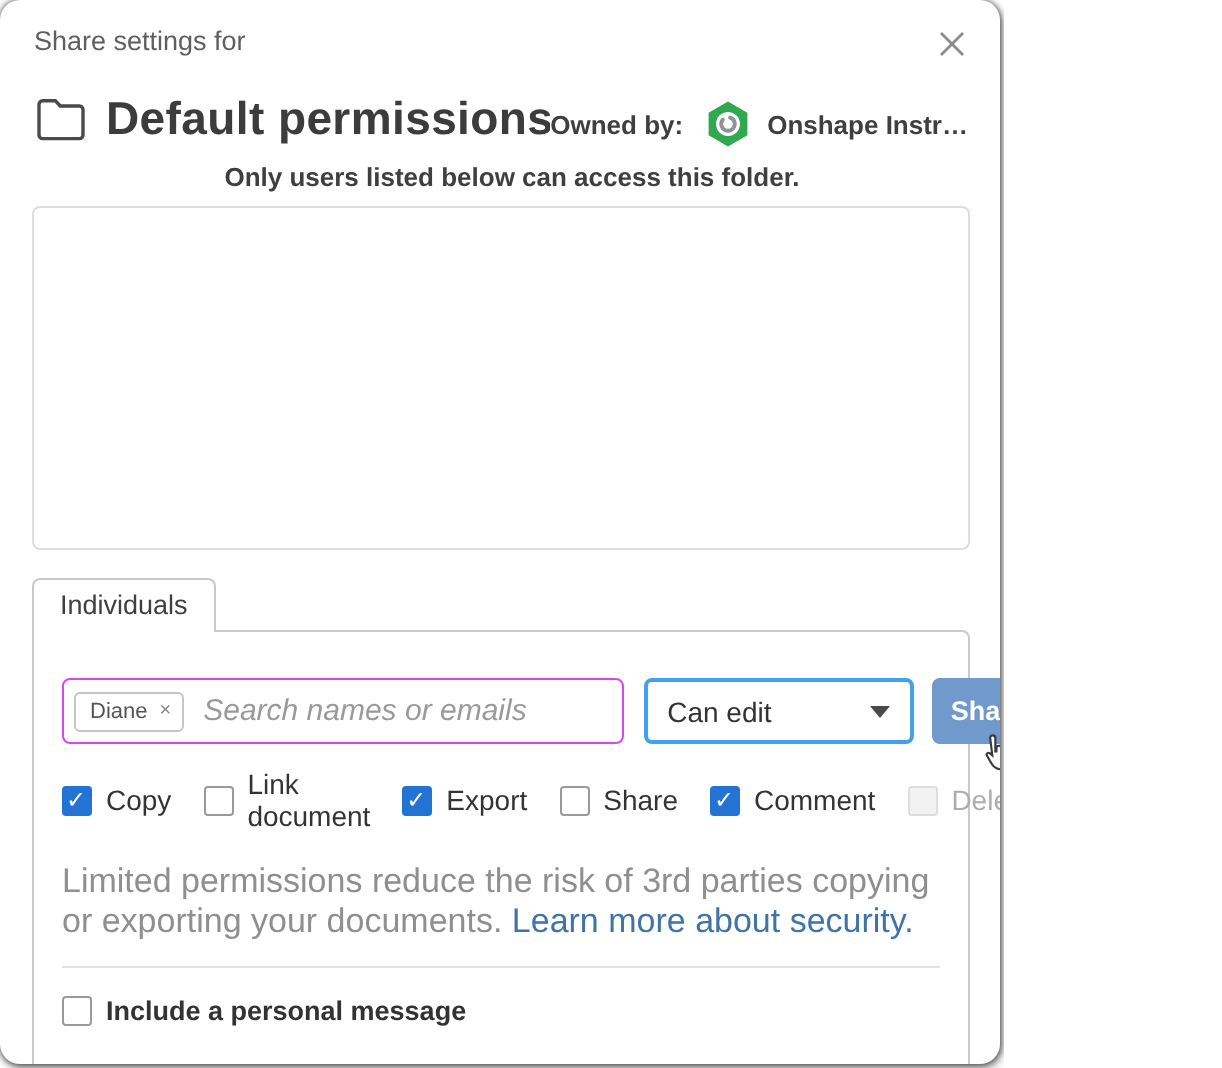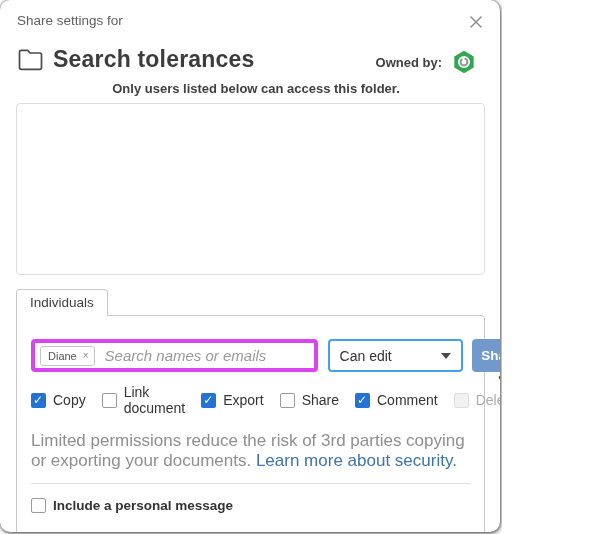--- a/index.html
+++ b/index.html
@@ -26,21 +26,21 @@
   .notice{margin-top:7px;text-align:center;font-size:13px;font-weight:bold;color:#3f3f3f;padding-left:12px;}
   
   .user-list{margin:7px 15px 0 16px;height:172px;border:1px solid #ddd;border-radius:4px;background:#fff;}
   
   .tab{position:relative;z-index:2;display:inline-block;margin:14px 0 -1px 16px;
        padding:5px 13px 6px;border:1px solid #c9c9c9;border-bottom:none;
        border-radius:4px 4px 0 0;background:#fff;font-size:13.5px;color:#3f3f3f;cursor:pointer;}
   .panel{margin:0 15px 0 16px;border:1px solid #c9c9c9;border-radius:0 4px 4px 4px;background:#fff;
          padding:23px 14px 15px;}
   .form-row{display:flex;align-items:stretch;}
-  .search-box{flex:1 1 auto;display:flex;align-items:center;height:33px;border:4px solid #d946ef;border-radius:4px;
+  .search-box{flex:1 1 auto;display:flex;align-items:center;height:33px;border:1px solid #d946ef;border-radius:4px;
               padding:0 8px 0 5px;background:#fff;}
   .chip{display:flex;align-items:center;border:1px solid #c6c6c6;border-radius:3px;padding:3px 5px 3px 7px;
         background:#fff;flex:none;}
   .chip-label{font-size:11px;color:#555;margin-right:6px;}
   .chip-x{font-size:10px;color:#888;cursor:pointer;line-height:1;}
   .search-input{flex:1 1 auto;border:none;outline:none;margin-left:8px;font-size:15px;color:#333;min-width:0;background:transparent;}
   .search-input::placeholder{color:#9a9a9a;font-style:italic;opacity:1;}
   .perm-select{flex:none;width:135px;height:33px;margin-left:10px;border:2px solid #43a0ee;border-radius:4px;
                display:flex;align-items:center;padding:0 10px;background:#fff;cursor:pointer;}
   .perm-select .val{flex:1 1 auto;font-size:14px;color:#333;}
@@ -80,29 +80,30 @@
       <svg class="close-x" viewBox="0 0 16 16">
         <line x1="2.5" y1="2.5" x2="13.5" y2="13.5" stroke="#8c8c8c" stroke-width="1.4"></line>
         <line x1="13.5" y1="2.5" x2="2.5" y2="13.5" stroke="#8c8c8c" stroke-width="1.4"></line>
       </svg>
     </div>
 
     <div class="head-row">
       <svg class="folder-ic" viewBox="0 0 27 24">
         <path d="M2.5 20.5 V5.2 c0-1 .8-1.8 1.8-1.8 h6.4 l2.4 2.6 h9.6 c1 0 1.8.8 1.8 1.8 v12.7 c0 1-.8 1.8-1.8 1.8 H4.3 c-1 0-1.8-.8-1.8-1.8 z" fill="none" stroke="#4a4a4a" stroke-width="1.7"></path>
       </svg>
-      <span class="doc-name">Search tolerances</span>
+      <span class="doc-name">Default permissions</span>
       <span class="owner-wrap">
         <span class="owner-lbl">Owned by:</span>
         <svg class="onshape-logo" viewBox="0 0 24 24">
           <polygon points="12,0.8 21.7,6.4 21.7,17.6 12,23.2 2.3,17.6 2.3,6.4" fill="#2fa84f"></polygon>
           <circle cx="12" cy="12" r="6" fill="#ffffff"></circle>
           <circle cx="12" cy="12" r="3.4" fill="none" stroke="#8f9499" stroke-width="2" stroke-dasharray="13 4" stroke-linecap="round"></circle>
           <path d="M12 0.8 L21.7 6.4 L18 8.5 A7.2 7.2 0 0 0 8.3 8.6 L2.3 6.4 Z" fill="#2fa84f" opacity="0"></path>
         </svg>
+        <span class="owner-name">Onshape Instr…</span>
       </span>
     </div>
 
     <div class="notice">Only users listed below can access this folder.</div>
 
     <div class="user-list"></div>
 
     <div class="tab">Individuals</div>
 
     <div class="panel">

